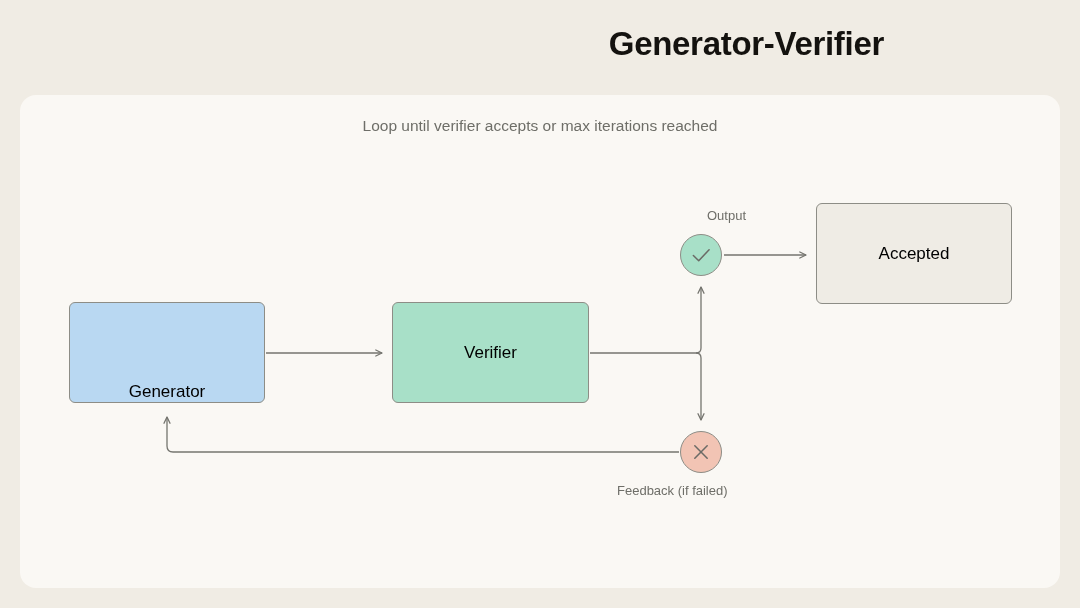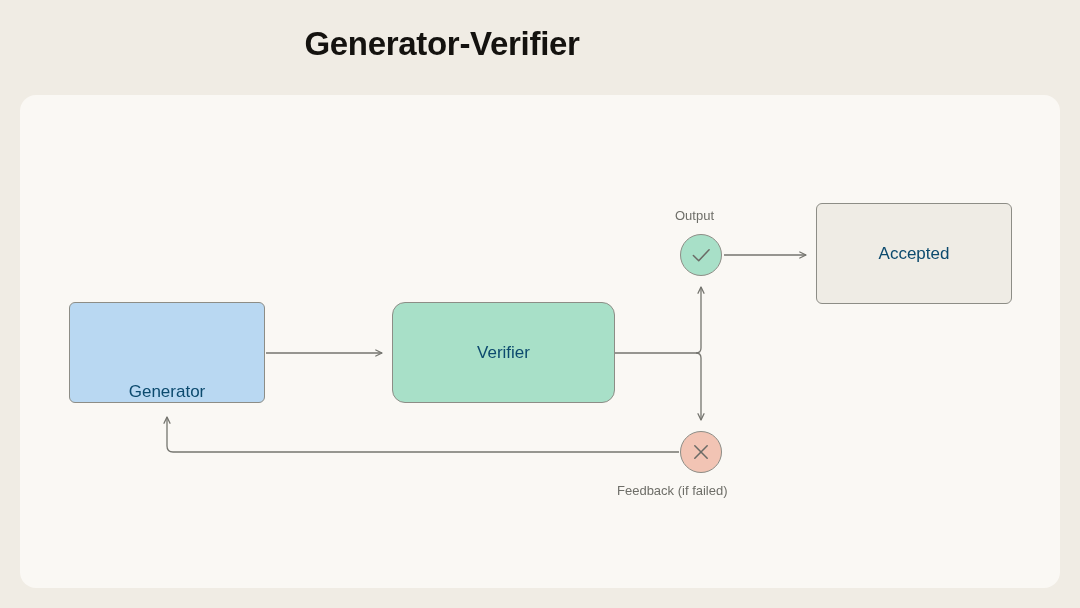--- a/index.html
+++ b/index.html
@@ -12,21 +12,21 @@
     background: #f0ece4;
     font-family: "Liberation Sans", sans-serif;
     overflow: hidden;
     position: relative;
   }
   #page-title {
     position: absolute;
     left: 0;
     top: 22px;
     width: 884px;
-    text-align: center;
+    text-align: right;
     font-size: 33px;
     font-weight: bold;
     color: #14120f;
     letter-spacing: -0.3px;
     line-height: 44px;
   }
   #diagram-panel {
     position: absolute;
     left: 20px;
     top: 95px;
@@ -48,37 +48,36 @@
   }
   .node-box {
     position: absolute;
     box-sizing: border-box;
     border: 1.3px solid #8d8d86;
     border-radius: 6px;
     display: flex;
     align-items: center;
     justify-content: center;
     font-size: 17px;
-    color: #0c4a6e;
+    color: #000000;
   }
   #node-generator {
     left: 49px;
     top: 207px;
     width: 196px;
     height: 101px;
     background: #b9d8f2;
     align-items: flex-end;
   }
   #node-verifier {
     left: 372px;
     top: 207px;
-    width: 223px;
+    width: 197px;
     height: 101px;
     background: #a8e0c8;
-    border-radius: 13px;
   }
   #node-accepted {
     left: 796px;
     top: 108px;
     width: 196px;
     height: 101px;
     background: #efece5;
   }
   .status-circle {
     position: absolute;
@@ -107,24 +106,24 @@
     display: block;
   }
   .edge-label {
     position: absolute;
     font-size: 13px;
     color: #6e6e68;
     white-space: nowrap;
     line-height: 18px;
   }
   #label-output {
-    left: 655px;
+    left: 674px;
     top: 112px;
     width: 52px;
-    text-align: left;
+    text-align: right;
   }
   #label-feedback {
     left: 597px;
     top: 387px;
     width: 168px;
     text-align: left;
   }
   #edges-layer {
     position: absolute;
     left: 0;
@@ -134,20 +133,21 @@
     pointer-events: none;
   }
 </style>
 </head>
 <body>
 
 <div id="page-title">Generator-Verifier</div>
 
 <div id="diagram-panel">
 
+  <div id="panel-subtitle">Loop until verifier accepts or max iterations reached</div>
 
   <svg id="edges-layer" viewBox="0 0 1040 493" width="1040" height="493" xmlns="http://www.w3.org/2000/svg">
     <defs>
       <marker id="arrowhead" markerWidth="9" markerHeight="9" refX="7.4" refY="3.6" orient="auto" markerUnits="userSpaceOnUse">
         <path d="M 1.2 0.6 L 7.4 3.6 L 1.2 6.6" fill="none" stroke="#75756f" stroke-width="1.3" stroke-linecap="round" stroke-linejoin="round"></path>
       </marker>
     </defs>
 
     <g>
       <path d="M 246 258 L 362 258" fill="none" stroke="#75756f" stroke-width="1.3" marker-end="url(#arrowhead)"></path>

